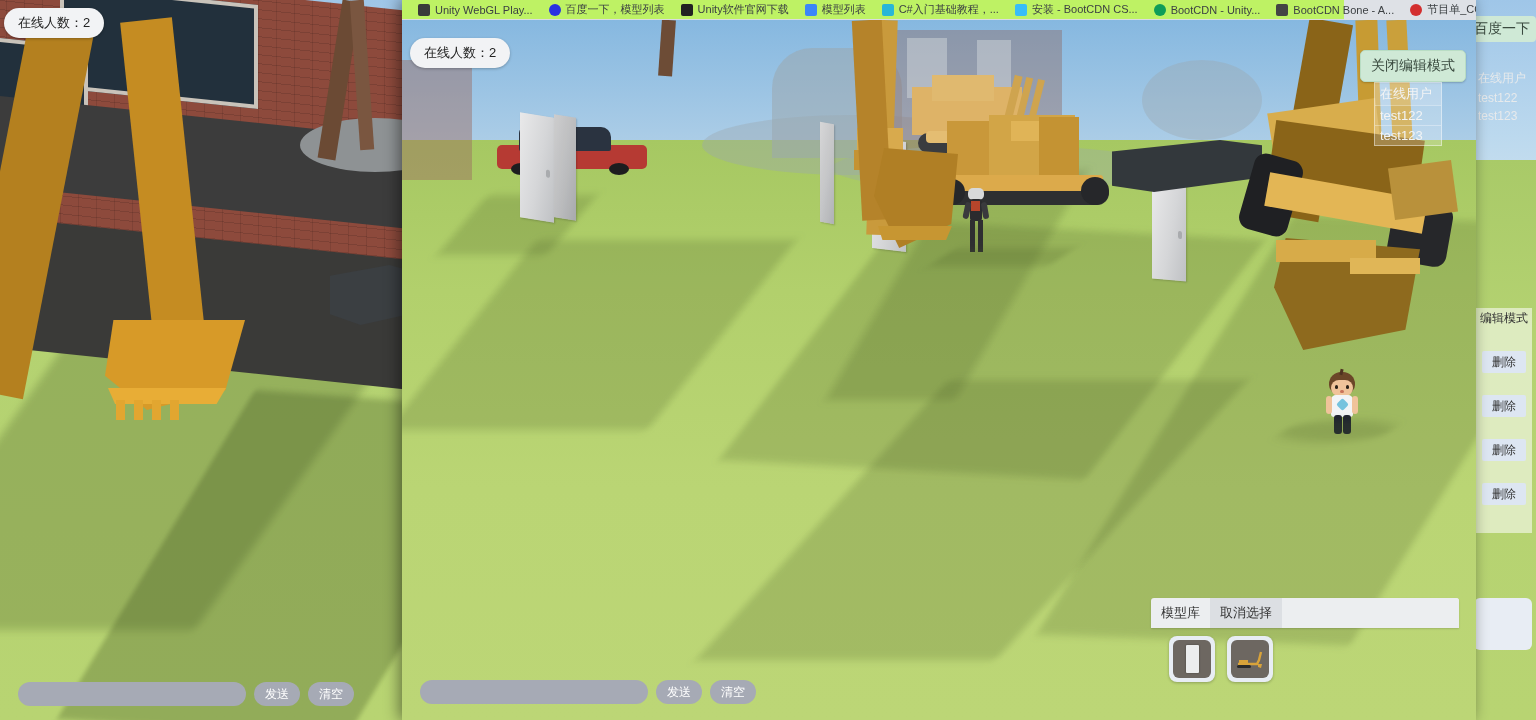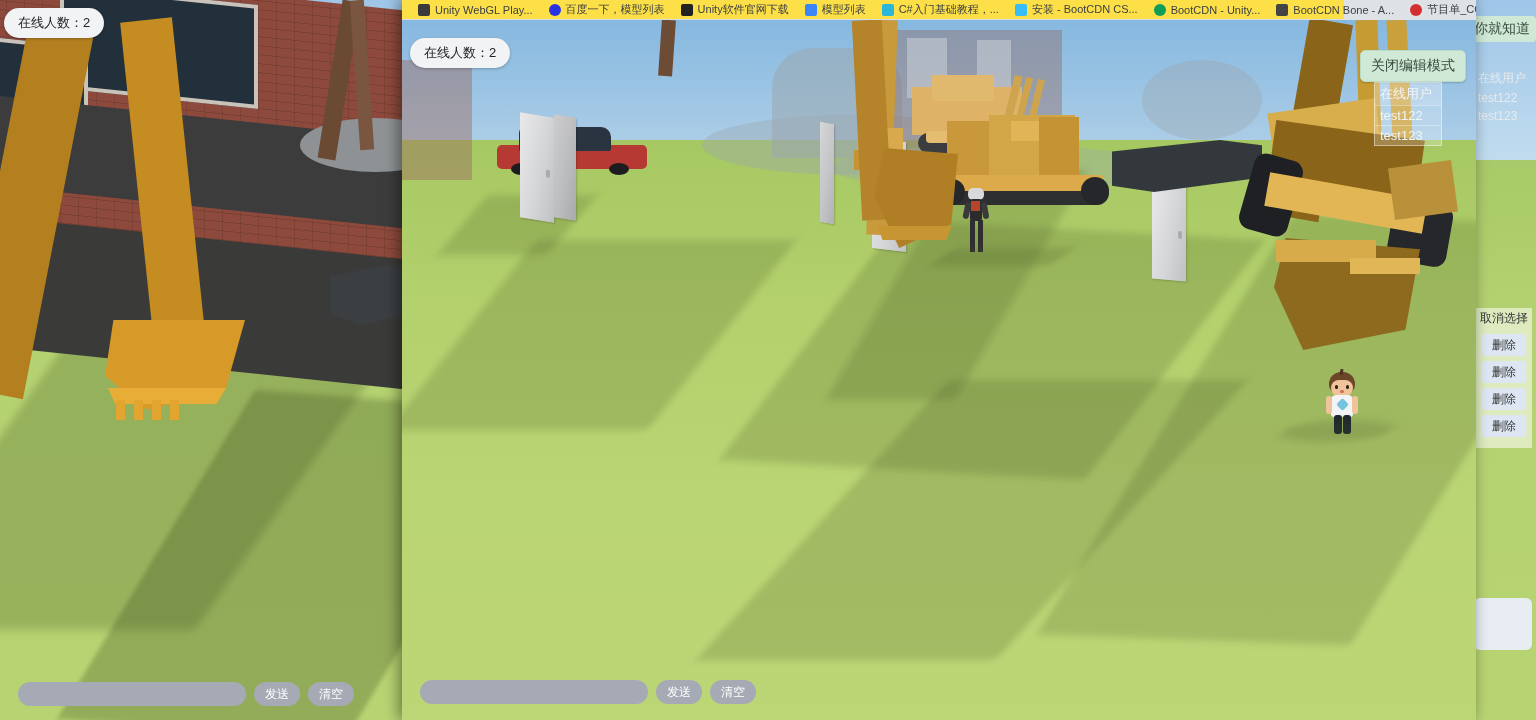--- a/index.html
+++ b/index.html
@@ -41,21 +41,21 @@
                transform:skewX(-35deg);filter:blur(5px);}
   .bg-block{position:absolute;left:330px;top:265px;width:90px;height:60px;background:#3b3f42;
             clip-path:polygon(0 18%,66% 0,100% 14%,100% 78%,34% 100%,0 82%);}
   .bg-pole{position:absolute;left:330px;top:0;width:18px;height:160px;background:#6b4a34;transform:rotate(9deg);}
   .bg-pole2{position:absolute;left:355px;top:0;width:14px;height:150px;background:#7a5640;transform:rotate(-4deg);}
   .bg-disc{position:absolute;left:300px;top:118px;width:150px;height:54px;border-radius:50%;background:#8e9294;}
 
   
   .chrome{position:absolute;left:402px;top:0;width:1074px;height:720px;
           background:#dee1e6;box-shadow:-3px 0 14px rgba(0,0,0,.45);overflow:hidden;}
-  .bookmarks{position:absolute;left:0;top:0;width:942px;height:20px;background:#fde047;
+  .bookmarks{position:absolute;left:0;top:0;width:942px;height:20px;background:#bef264;
              display:flex;align-items:center;padding-left:8px;box-sizing:border-box;
              border-bottom:1px solid #dadce0;}
   .bm{display:flex;align-items:center;gap:5px;padding:0 8px;height:20px;white-space:nowrap;
       font-size:11px;color:#3c4043;cursor:default;}
   .bm .fav{width:12px;height:12px;border-radius:2px;flex:0 0 12px;display:block;}
 
   
   .canvas{position:absolute;left:0;top:20px;width:1074px;height:700px;overflow:hidden;background:#b9d36a;}
   .sky{position:absolute;left:0;top:0;width:1074px;height:230px;
        background:linear-gradient(#86b8e0 0%,#a8cbe6 48%,#cfe0ea 100%);}
@@ -117,21 +117,21 @@
   .mi{width:46px;height:46px;border-radius:8px;background:#e8edf4;
       display:flex;align-items:center;justify-content:center;cursor:pointer;
       box-shadow:0 1px 3px rgba(0,0,0,.25);}
   .mi .thumb{width:38px;height:38px;border-radius:6px;background:#6d6761;
              display:flex;align-items:center;justify-content:center;overflow:hidden;}
 
   
   .modellist{position:absolute;right:4px;top:308px;width:56px;background:rgba(255,255,255,.55);
              padding-bottom:6px;}
   .modellist .ml-hd{font-size:12px;color:#333;padding:2px 4px;white-space:nowrap;}
-  .del{margin:5px auto;width:44px;height:22px;background:#dde6f2;border:none;border-radius:2px;
+  .del{margin:22px auto;width:44px;height:22px;background:#dde6f2;border:none;border-radius:2px;
        font-size:12px;color:#333;display:block;cursor:pointer;}
 
   .bg-userlist{position:absolute;right:4px;top:68px;width:58px;font-size:12px;color:#e7eaec;}
   .bg-userlist div{padding:2px 4px;}
   .bg-edit{position:absolute;right:0;top:16px;font-size:14px;color:#3a4a3f;
            background:#cfe9d6;padding:4px 6px;border-radius:4px;white-space:nowrap;}
   .bg-chip{position:absolute;right:4px;top:598px;width:58px;height:52px;background:#e8edf4;border-radius:6px;}
 </style>
 </head>
 <body>
@@ -161,30 +161,30 @@
     <div class="bg-bucket"></div>
     <div class="bg-bucket-lip"></div>
     <div class="tooth" style="left:116px;"></div>
     <div class="tooth" style="left:134px;"></div>
     <div class="tooth" style="left:152px;"></div>
     <div class="tooth" style="left:170px;"></div>
     <div class="bg-block"></div>
 
     <div class="pill online-count-bg">在线人数：2</div>
 
-    <div class="bg-edit">你就知道</div>
+    <div class="bg-edit">百度一下</div>
 
     <div class="bg-userlist">
       <div>在线用户</div>
       <div>test122</div>
       <div>test123</div>
     </div>
 
     <div class="modellist">
-      <div class="ml-hd">取消选择</div>
+      <div class="ml-hd">编辑模式</div>
       <button class="del">删除</button>
       <button class="del">删除</button>
       <button class="del">删除</button>
       <button class="del">删除</button>
     </div>
 
     <div class="bg-chip"></div>
 
     <div class="chatbar" style="left:18px;bottom:14px;">
       <input style="">
@@ -358,20 +358,44 @@
       <div class="pill online-count">在线人数：2</div>
 
       <div class="edit-btn">关闭编辑模式</div>
 
       <div class="userlist">
         <div class="hd">在线用户</div>
         <div class="u">test122</div>
         <div class="u">test123</div>
       </div>
 
+      <div class="modelpanel">
+        <div class="mp-tabs">
+          <div class="mp-tab">模型库</div>
+          <div class="mp-tab sel">取消选择</div>
+          <div class="mp-tab grow">&nbsp;</div>
+        </div>
+        <div class="mp-items">
+          <div class="mi">
+            <div class="thumb">
+              <div style="width:13px;height:28px;background:#ecedee;border-radius:1px;box-shadow:0 0 2px rgba(0,0,0,.4);"></div>
+            </div>
+          </div>
+          <div class="mi">
+            <div class="thumb">
+              <svg width="30" height="22" viewBox="0 0 30 22">
+                <path d="M3 16 L22 16 L24 12 L26 4" stroke="#d9a33a" stroke-width="2.4" fill="none"></path>
+                <rect x="4" y="12" width="9" height="5" fill="#d9a33a"></rect>
+                <rect x="2" y="17" width="14" height="3" rx="1.5" fill="#2b2b2b"></rect>
+                <path d="M23 16 L27 16 L26 20 L23 19 Z" fill="#d9a33a"></path>
+              </svg>
+            </div>
+          </div>
+        </div>
+      </div>
 
       <div class="chatbar">
         <input placeholder="" style="">
         <button class="cbtn">发送</button>
         <button class="cbtn">清空</button>
       </div>
 
     </div>
   </div>
 </div>

